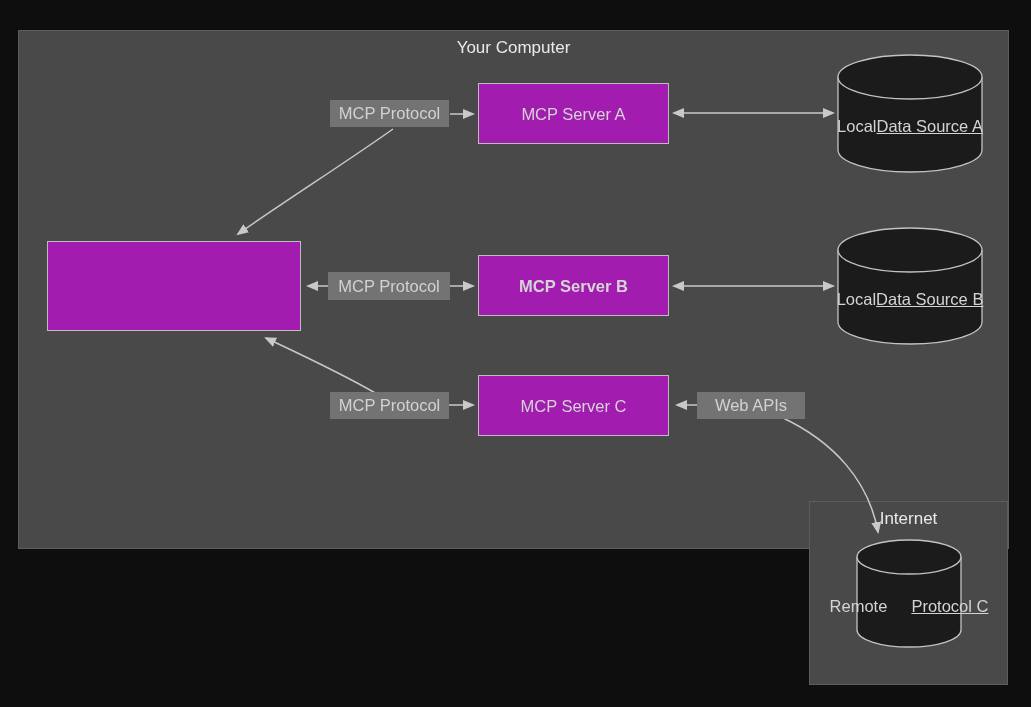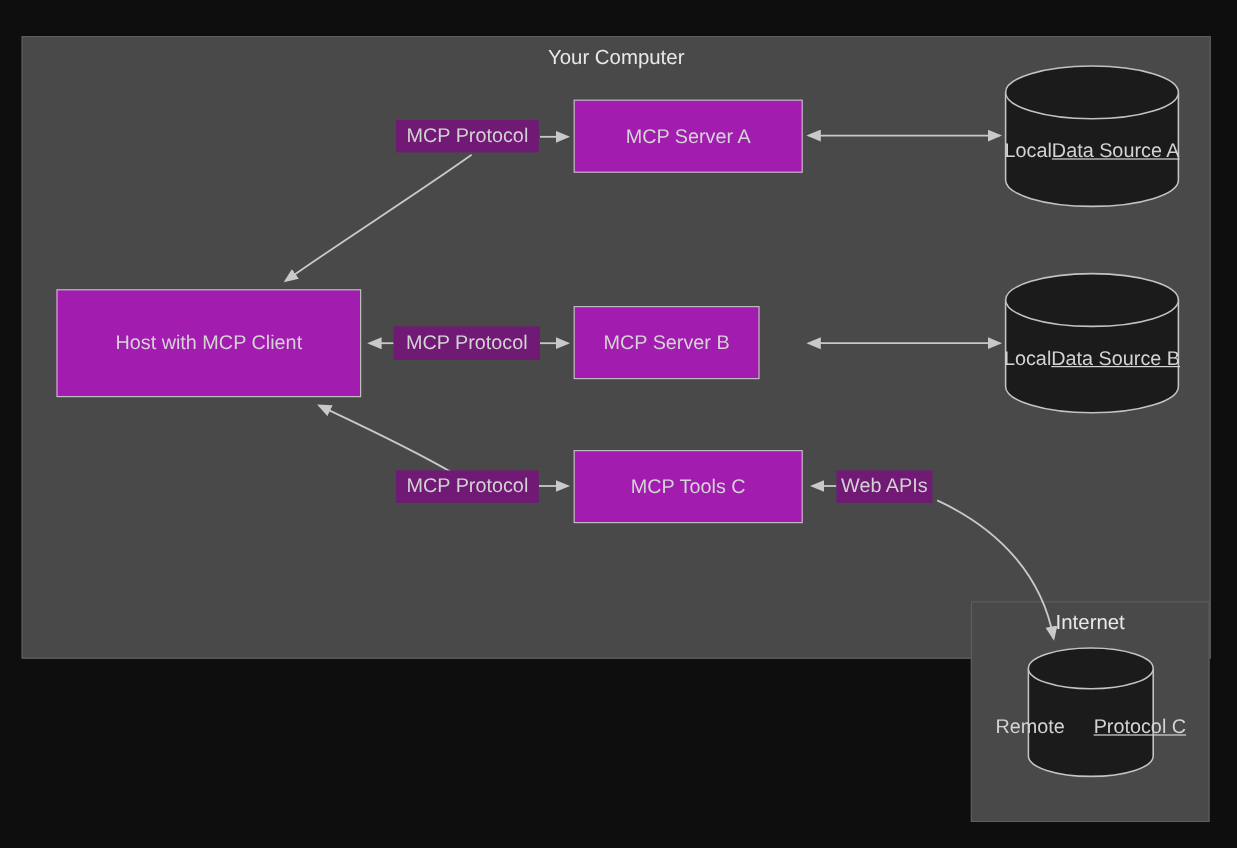--- a/index.html
+++ b/index.html
@@ -18,30 +18,30 @@
     color:#e9e9e9;font-size:17px;line-height:22px;
   }
   #edge-layer{position:absolute;left:0;top:0;width:1031px;height:707px;z-index:5;pointer-events:none;}
   .node{
     position:absolute;background:#a21caf;border:1.5px solid #bdbdbd;box-sizing:border-box;
     display:flex;flex-direction:column;align-items:center;justify-content:center;
     color:#d4d4d4;font-size:16.5px;line-height:30px;text-align:center;z-index:10;
   }
   #node-host{left:47px;top:241px;width:254px;height:90px;}
   #node-server-a{left:478px;top:83px;width:191px;height:61px;}
-  #node-server-b{left:478px;top:255px;width:155px;height:61px;}
+  #node-server-b{left:478px;top:255px;width:191px;height:61px;font-weight:bold;}
   #node-server-c{left:478px;top:375px;width:191px;height:61px;}
   .edge-label{
-    position:absolute;background:#701a75;color:#d2d2d2;font-size:16.5px;
+    position:absolute;background:#737373;color:#d2d2d2;font-size:16.5px;
     display:flex;align-items:center;justify-content:center;text-align:center;z-index:10;
   }
   #label-mcp-a{left:330px;top:100px;width:119px;height:27px;}
   #label-mcp-b{left:328px;top:272px;width:122px;height:28px;}
   #label-mcp-c{left:330px;top:392px;width:119px;height:27px;}
-  #label-web-apis{left:697px;top:392px;width:80px;height:27px;}
+  #label-web-apis{left:697px;top:392px;width:108px;height:27px;}
   .cyl-label{
     position:absolute;display:flex;flex-direction:row;align-items:center;justify-content:center;
     color:#d4d4d4;font-size:16.5px;line-height:27px;text-align:center;z-index:10;
   }
   #label-data-a{left:838px;top:93px;width:144px;height:66px;}
   #label-data-b{left:838px;top:266px;width:144px;height:66px;}
   #label-remote{left:857px;top:576px;width:104px;height:60px;gap:24px;}
   .line2{white-space:nowrap;text-decoration:underline;}
 </style>
 </head>
@@ -97,30 +97,29 @@
     <ellipse cx="910" cy="250" rx="72" ry="22" fill="#1b1b1b"></ellipse>
   </g>
 
   <g stroke="#c3c3c3" stroke-width="1.3">
     <path d="M 857 557 V 630 A 52 17 0 0 0 961 630 V 557" fill="#1b1b1b"></path>
     <ellipse cx="909" cy="557" rx="52" ry="17" fill="#1b1b1b"></ellipse>
   </g>
 </svg>
 
 <div id="node-host" class="node">
-  <div>Host with MCP Client</div>
 </div>
 <div id="node-server-a" class="node">
   <div>MCP Server A</div>
 </div>
 <div id="node-server-b" class="node">
   <div>MCP Server B</div>
 </div>
 <div id="node-server-c" class="node">
-  <div>MCP Tools C</div>
+  <div>MCP Server C</div>
 </div>
 
 <div id="label-data-a" class="cyl-label">
   <div>Local</div>
   <div class="line2">Data Source A</div>
 </div>
 <div id="label-data-b" class="cyl-label">
   <div>Local</div>
   <div class="line2">Data Source B</div>
 </div>

